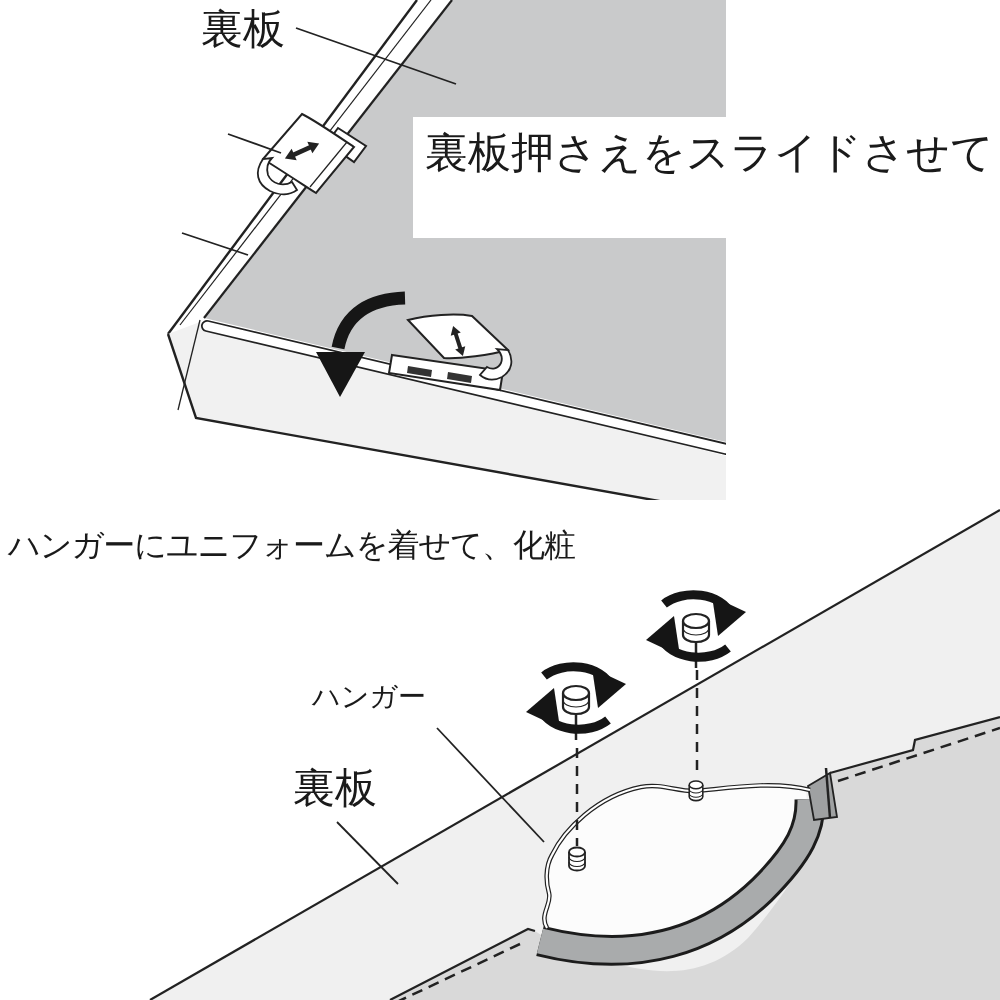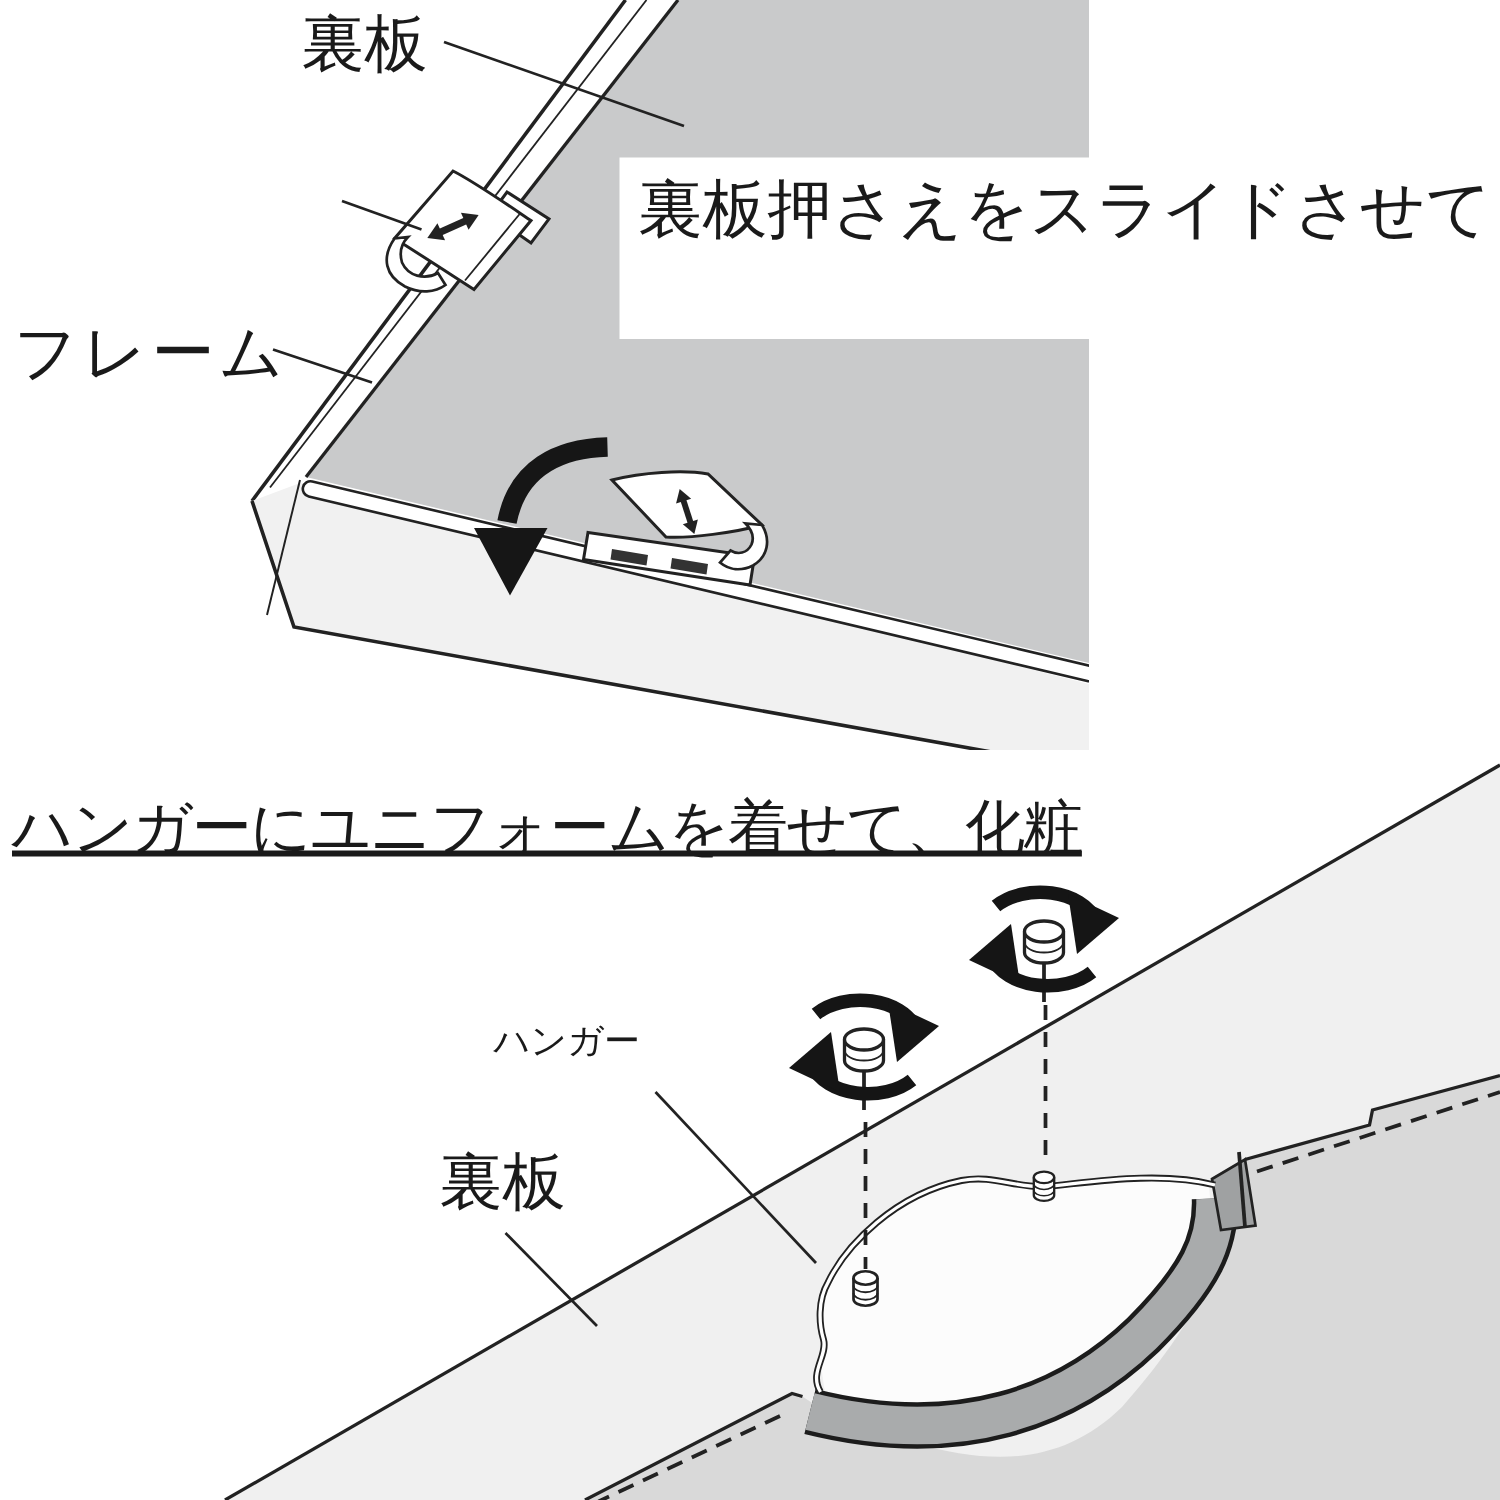--- a/index.html
+++ b/index.html
@@ -3,27 +3,27 @@
 <meta charset="utf-8">
 <style>
   html,body{margin:0;padding:0;background:#ffffff;}
   #stage{position:relative;width:1000px;height:1000px;background:#ffffff;overflow:hidden;
          font-family:"Liberation Sans","DejaVu Sans",sans-serif;color:#1a1a1a;}
   .illus{position:absolute;z-index:1;}
   .label{position:absolute;z-index:3;font-weight:500;white-space:nowrap;line-height:1;}
   .lbl-uraita-top{left:201px;top:8px;font-size:42px;}
   .lbl-osae{left:6px;top:110px;font-size:42px;letter-spacing:1px;}
   .lbl-frame{left:9px;top:214px;font-size:42px;letter-spacing:3px;}
-  .instr-box{position:absolute;z-index:2;left:413px;top:105px;width:582px;height:121px;
-             background:#ffffff;box-sizing:border-box;padding:8px 0 0 12px;text-align:center;}
+  .instr-box{position:absolute;z-index:2;left:413px;top:117px;width:582px;height:121px;
+             background:#ffffff;box-sizing:border-box;padding:8px 0 0 12px;}
   .instr-box .line{font-size:43px;font-weight:500;line-height:1.28;white-space:nowrap;}
-  .sent2{position:absolute;z-index:3;left:8px;font-weight:500;white-space:nowrap;font-size:40px;text-decoration:underline;}
+  .sent2{position:absolute;z-index:3;left:8px;font-weight:500;white-space:nowrap;font-size:32px;}
   .sent2.l1{top:524px;letter-spacing:-1px;}
   .sent2.l2{top:582px;letter-spacing:0px;}
-  .lbl-hanger{left:329px;top:683px;font-size:24px;}
+  .lbl-hanger{left:312px;top:683px;font-size:28px;}
   .lbl-uraita-bottom{left:293px;top:767px;font-size:42px;}
 </style>
 </head>
 <body>
 
 <div id="stage">
 
   <svg class="illus" style="left:0;top:0;" width="726" height="500" viewBox="0 0 726 500">
     <defs>
       <g id="dblarrow">
@@ -123,21 +123,20 @@
     <use href="#nut" transform="translate(576,700)"></use>
     <use href="#rotarrows" transform="translate(576,698)"></use>
     <use href="#nut" transform="translate(696,628)"></use>
     <use href="#rotarrows" transform="translate(696,626)"></use>
 
     <line x1="437" y1="728" x2="544" y2="842" stroke="#222" stroke-width="1.8"></line>
     <line x1="337" y1="822" x2="398" y2="884" stroke="#222" stroke-width="1.8"></line>
   </svg>
 
   <div class="label lbl-uraita-top">裏板</div>
-  <div class="label lbl-frame">フレーム</div>
 
   <div class="instr-box">
     <div class="line">裏板押さえをスライドさせて</div>
   </div>
 
   <div class="sent2 l1">ハンガーにユニフォームを着せて、化粧</div>
 
   <div class="label lbl-hanger">ハンガー</div>
   <div class="label lbl-uraita-bottom">裏板</div>
 

